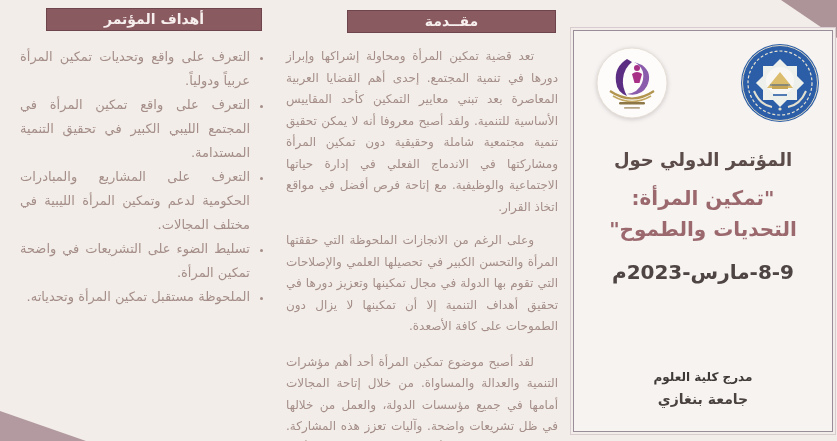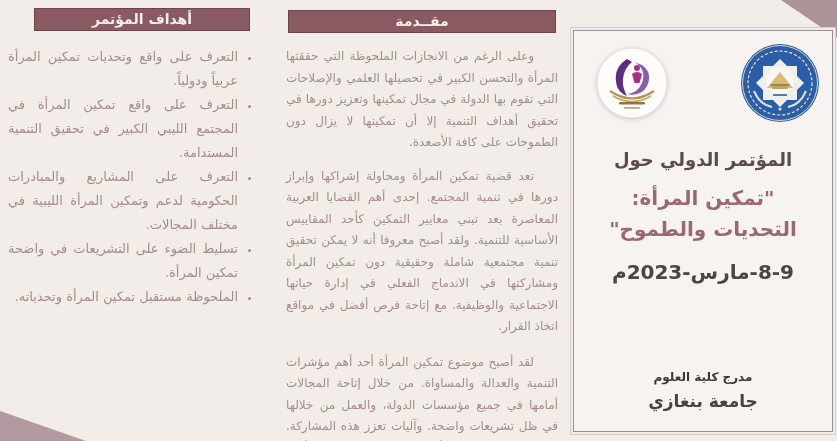--- a/index.html
+++ b/index.html
@@ -18,32 +18,32 @@
     clip-path:polygon(0 0,0 100%,100% 100%); background:#b29aa0; }
 
   
   .band{
     background:#8a5a61; border:1px solid #6e454c; color:#f7efed;
     text-align:center; font-weight:bold; font-size:14px;
     height:23px; line-height:20px;
   }
 
   
-  .objectives{ position:absolute; top:8px; left:8px; width:244px; }
+  .objectives{ position:absolute; top:8px; left:20px; width:244px; }
   .objectives .band{ width:216px; margin-left:auto; margin-right:2px; }
   .objectives ul{
     list-style:disc; margin-top:14px; padding-right:14px;
     font-size:13px; color:#a58e89; line-height:24px;
     text-align:justify;
   }
   .objectives li::marker{ color:#a58e89; font-size:11px; }
 
   
   .intro{ position:absolute; top:10px; left:286px; width:272px; }
-  .intro .band{ width:268px; margin-left:28px; margin-right:2px; }
+  .intro .band{ width:209px; margin-left:28px; margin-right:2px; }
   .intro p{
     font-size:12px; line-height:21.5px; color:#a58e89;
     text-align:justify; text-indent:24px;
   }
   .intro p:nth-of-type(1){ margin-top:13px; }
   .intro p:nth-of-type(2){ margin-top:12px; }
   .intro p:nth-of-type(3){ margin-top:14px; }
 
   
   .card{
@@ -56,21 +56,21 @@
     display:flex; justify-content:space-between; align-items:center;
     padding:12px 12px 0 22px;
   }
   .logo-univ svg{ width:80px; height:80px; display:block; }
   .logo-conf svg{ width:72px; height:72px; display:block;
     filter:drop-shadow(0 1px 2px rgba(90,70,80,.25)); }
   .pre-title{ margin-top:26px; font-size:18px; font-weight:bold; color:#5b4b49; }
   .title{ margin-top:13px; font-size:20px; font-weight:bold; color:#9b696d; line-height:1.55; }
   .date{ margin-top:15px; font-size:20px; font-weight:bold; color:#4d4443; }
   .venue{ margin-top:86px; font-size:12px; font-weight:bold; color:#3e3837; }
-  .university{ margin-top:7px; font-size:17px; font-weight:bold; color:#4a423f; }
+  .university{ margin-top:7px; font-size:14px; font-weight:bold; color:#4a423f; }
 </style>
 </head>
 <body>
 
 <div class="corner tr"></div>
 <div class="corner bl"></div>
 
 <section class="objectives">
   <div class="band">أهداف المؤتمر</div>
   <ul>
@@ -78,22 +78,22 @@
     <li>التعرف على واقع تمكين المرأة في المجتمع الليبي الكبير في تحقيق التنمية المستدامة.</li>
     <li>التعرف على المشاريع والمبادرات الحكومية لدعم وتمكين المرأة الليبية في مختلف المجالات.</li>
     <li>تسليط الضوء على التشريعات في واضحة تمكين المرأة.</li>
     <li>الملحوظة مستقبل تمكين المرأة وتحدياته.</li>
 
   </ul>
 </section>
 
 <section class="intro">
   <div class="band">مقــدمة</div>
+  <p>تعد قضية تمكين المرأة ومحاولة إشراكها وإبراز دورها في تنمية المجتمع. إحدى أهم القضايا العربية المعاصرة بعد تبني معايير التمكين كأحد المقاييس الأساسية للتنمية. ولقد أصبح معروفا أنه لا يمكن تحقيق تنمية مجتمعية شاملة وحقيقية دون تمكين المرأة ومشاركتها في الاندماج الفعلي في إدارة حياتها الاجتماعية والوظيفية. مع إتاحة فرص أفضل في مواقع اتخاذ القرار.</p>
   <p>وعلى الرغم من الانجازات الملحوظة التي حققتها المرأة والتحسن الكبير في تحصيلها العلمي والإصلاحات التي تقوم بها الدولة في مجال تمكينها وتعزيز دورها في تحقيق أهداف التنمية إلا أن تمكينها لا يزال دون الطموحات على كافة الأصعدة.</p>
-  <p>تعد قضية تمكين المرأة ومحاولة إشراكها وإبراز دورها في تنمية المجتمع. إحدى أهم القضايا العربية المعاصرة بعد تبني معايير التمكين كأحد المقاييس الأساسية للتنمية. ولقد أصبح معروفا أنه لا يمكن تحقيق تنمية مجتمعية شاملة وحقيقية دون تمكين المرأة ومشاركتها في الاندماج الفعلي في إدارة حياتها الاجتماعية والوظيفية. مع إتاحة فرص أفضل في مواقع اتخاذ القرار.</p>
   <p>لقد أصبح موضوع تمكين المرأة أحد أهم مؤشرات التنمية والعدالة والمساواة. من خلال إتاحة المجالات أمامها في جميع مؤسسات الدولة، والعمل من خلالها في ظل تشريعات واضحة. وآليات تعزز هذه المشاركة. ولهذا كان لتمكين المرأة مجالاته المتعددة سواء أكان في الجانب السياسي أو الاقتصادي أو الاجتماعي أو النفسي أو الإداري... إلخ. وعليه كان مؤتمرنا هذا ليطرح أهم قضايا تمكين المرأة في كافة المجتمعات بشكل عام. والمجتمع الليبي بشكل خاص.</p>
 </section>
 
 <aside class="card">
   <div class="logos">
     <div class="logo-univ">
       <svg viewBox="0 0 80 80" aria-hidden="true">
         <circle cx="40" cy="40" r="39" fill="#2b5ea7"></circle>
         <circle cx="40" cy="40" r="37.5" fill="none" stroke="#dcd6c4" stroke-width="1"></circle>
         <circle cx="40" cy="40" r="32" fill="none" stroke="#e8e3d2" stroke-width="1.2" stroke-dasharray="3 2"></circle>

